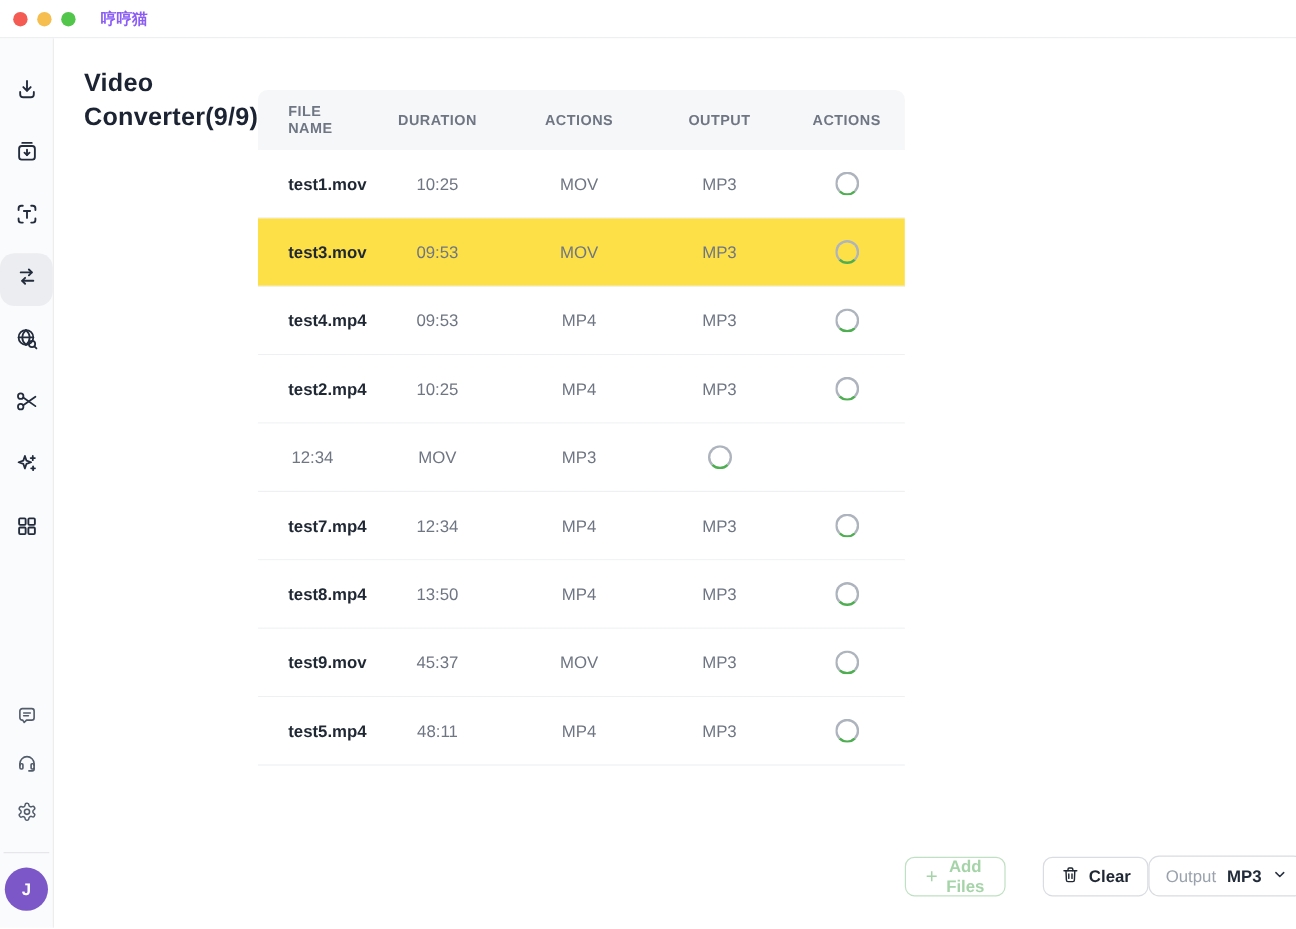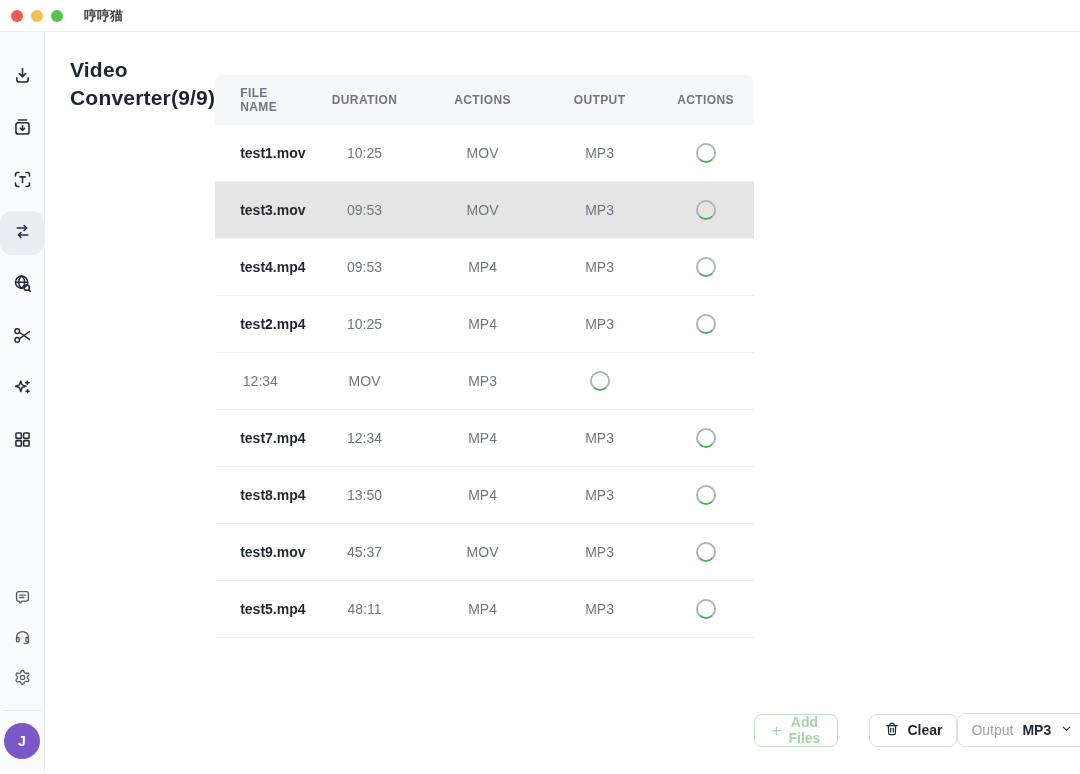--- a/index.html
+++ b/index.html
@@ -7,21 +7,21 @@
     font-family:"Liberation Sans", sans-serif; }
 
   
   .titlebar { height:32px; background:#ffffff; border-bottom:1px solid #e9ebee;
     display:flex; align-items:center; padding-left:11px; }
   .traffic { display:flex; gap:8px; }
   .light { width:12px; height:12px; border-radius:50%; }
   .light.red { background:#f45b52; }
   .light.yellow { background:#f6bd4f; }
   .light.green { background:#52c64a; }
-  .app-title { margin-left:21px; font-size:13px; font-weight:700; color:#404040; }
+  .app-title { margin-left:21px; font-size:13px; font-weight:700; color:#8b5cf6; }
 
   
   .app-body { display:flex; height:741px; }
   .sidebar { width:67px; background:#fafbfc; border-right:1px solid #ededf0;
     display:flex; flex-direction:column; align-items:center; padding-top:23px; }
   .side-btn { width:44px; height:44px; border-radius:12px; display:flex;
     align-items:center; justify-content:center; color:#232c3d; margin-bottom:8px; cursor:pointer; }
   .side-btn.active { background:#ecedf0; }
   .side-btn svg { width:21px; height:21px; }
   .sidebar-bottom { margin-top:auto; display:flex; flex-direction:column; align-items:center; padding-bottom:14px; }
@@ -35,21 +35,21 @@
   .main { flex:1; display:flex; padding:24px 24px 26px 25px; background:#fff; }
   .page-title { font-size:21px; line-height:28px; font-weight:700; color:#1c2433; letter-spacing:.2px; }
 
   .table { margin-top:19px; }
   .thead { display:grid; grid-template-columns:1fr 118px 118px 116px 96px;
     align-items:center; height:50px; background:#f6f7f9; border-radius:8px 8px 0 0; }
   .thead .cell { font-size:12px; font-weight:600; color:#6f7683; letter-spacing:.4px; text-align:center; }
   .thead .cell.first { text-align:left; padding-left:25px; }
   .trow { display:grid; grid-template-columns:1fr 118px 118px 116px 96px;
     align-items:center; height:57px; border-bottom:1px solid #eef0f2; background:#fff; }
-  .trow.highlight { background:#e5e5e5; }
+  .trow.highlight { background:#fde047; }
   .trow .fname { font-size:14px; font-weight:600; color:#1f2733; padding-left:25px; text-align:left; }
   .trow .cell { font-size:14px; color:#6f7683; text-align:center; }
   .row-spinner { width:20px; height:20px; border-radius:50%; margin:0 auto;
     border:2px solid #aeb4bd; border-bottom-color:#4fae52; }
 
   
   .footer { margin-top:auto; display:flex; align-items:center; }
   .btn { display:flex; align-items:center; gap:7px; border-radius:8px; background:#fff;
     font-size:14px; font-weight:600; cursor:pointer; border:1px solid transparent; }
   .btn-add { height:33px; padding:0 17px; border-color:#c0e0c2; color:#a6d4a9; cursor:default; }

